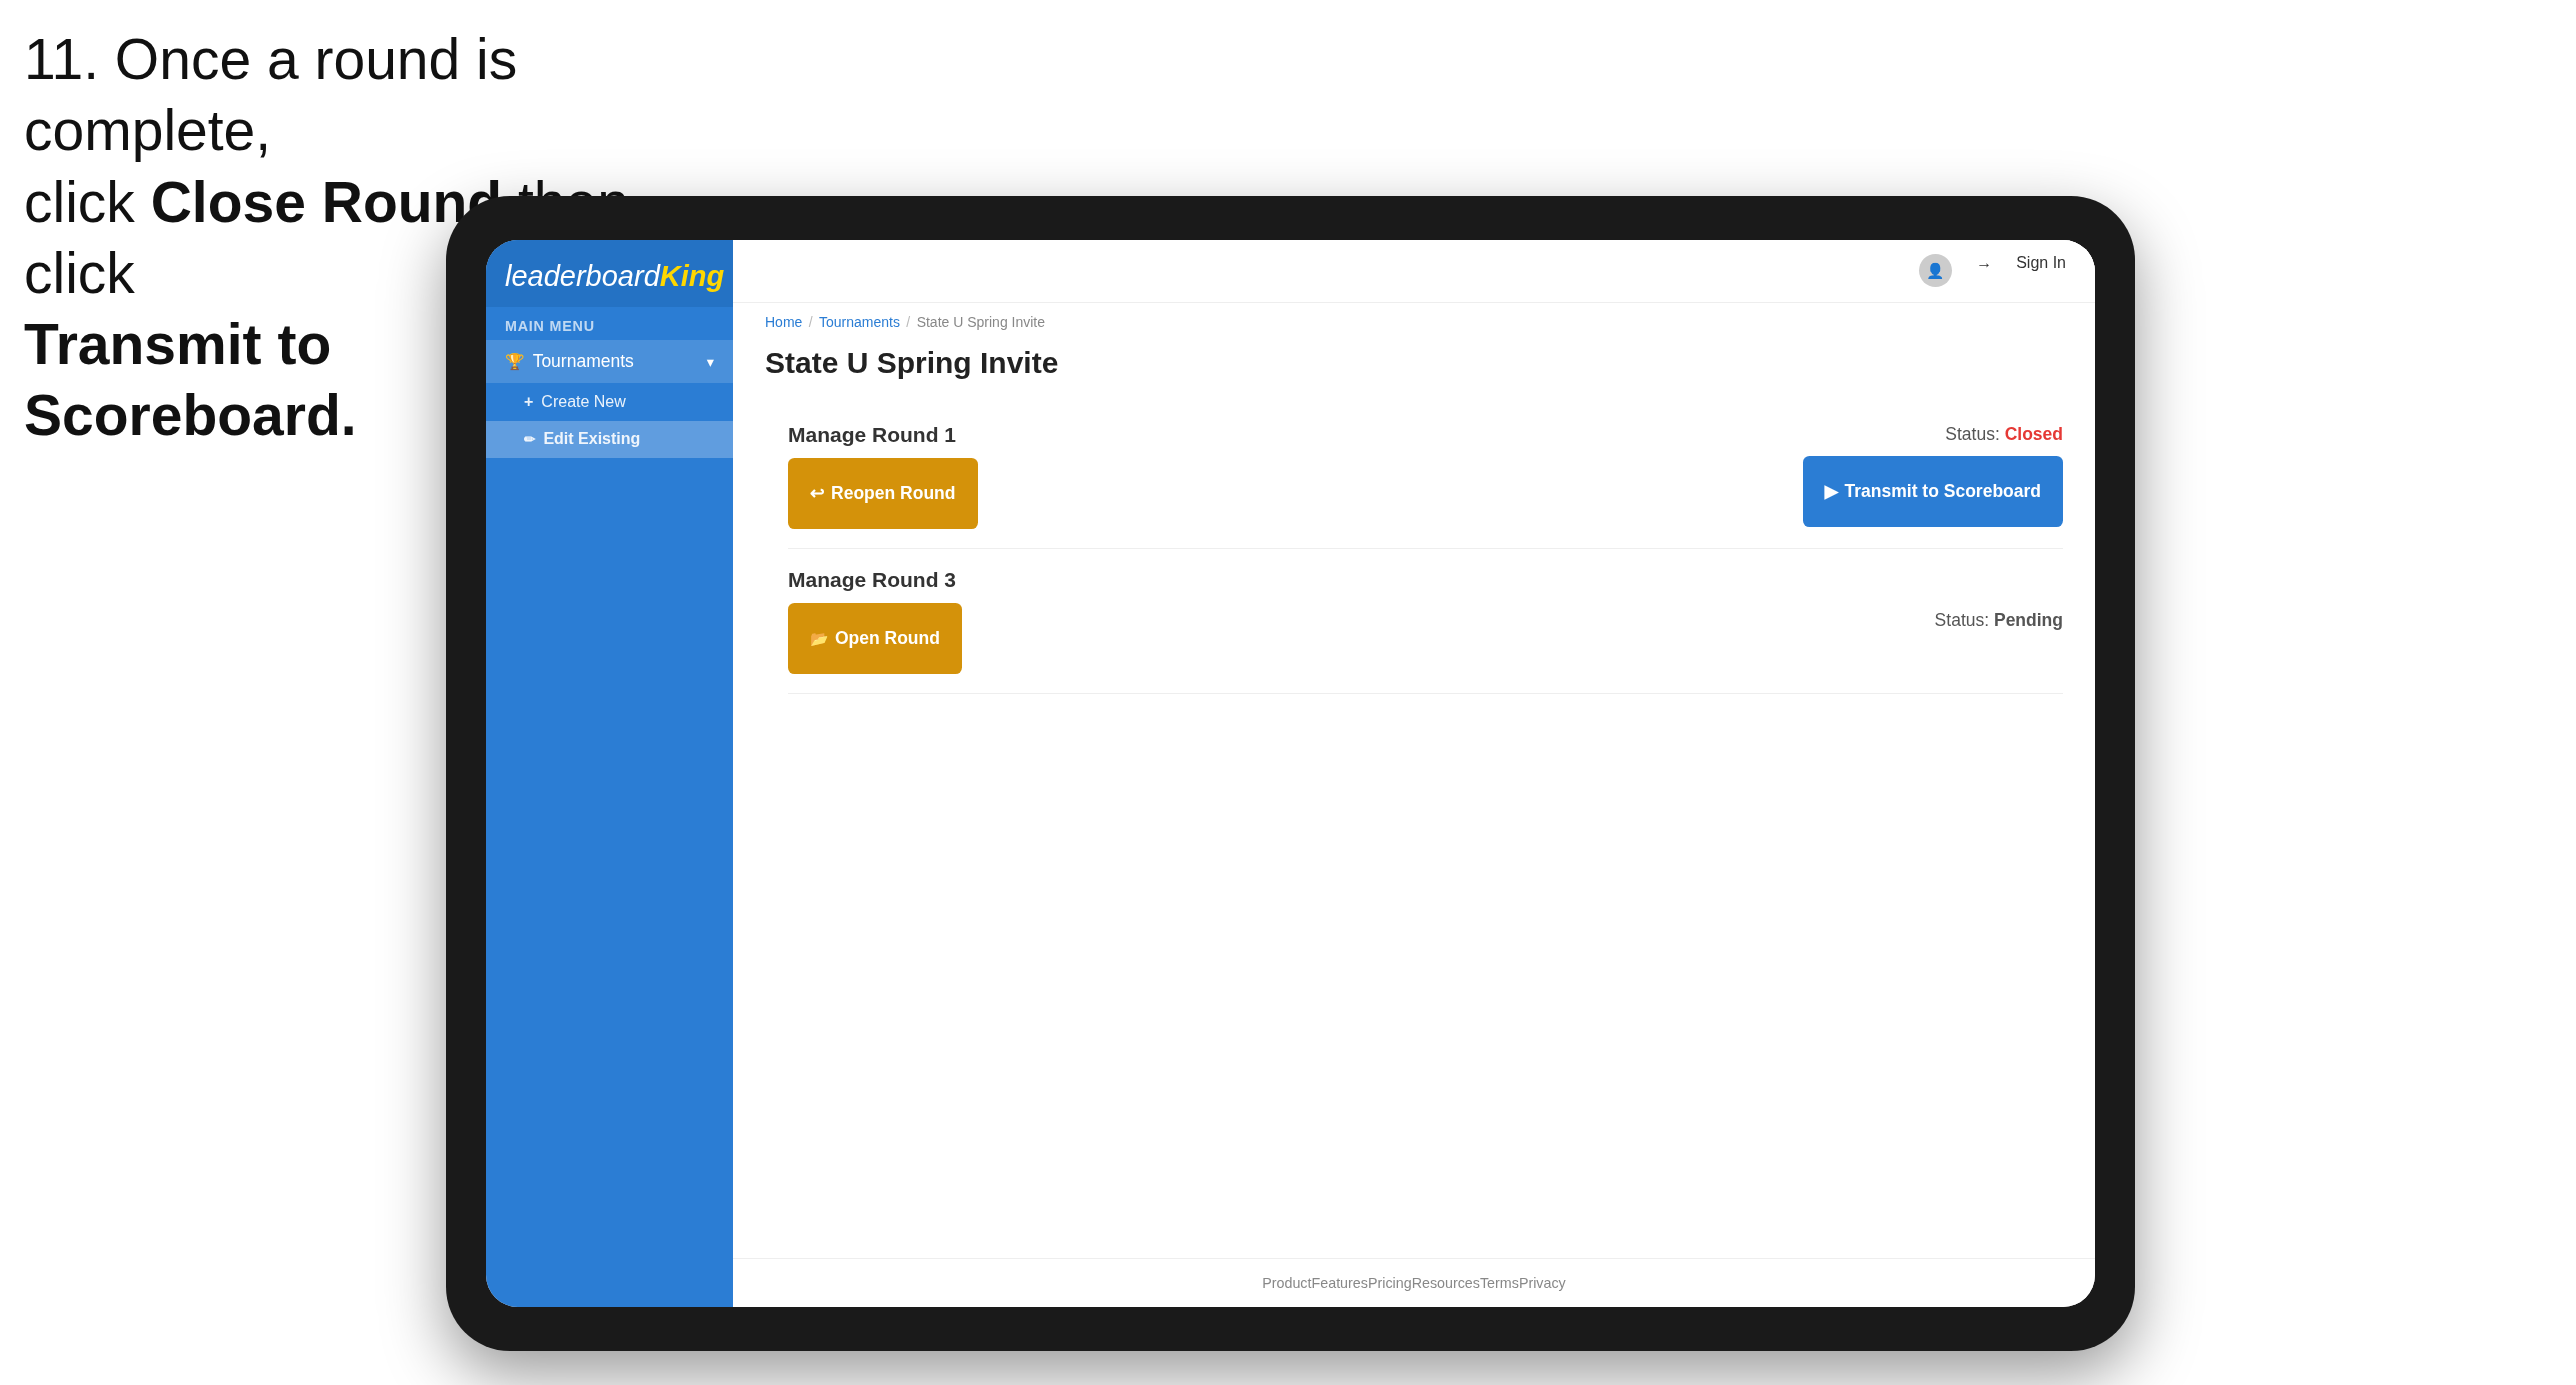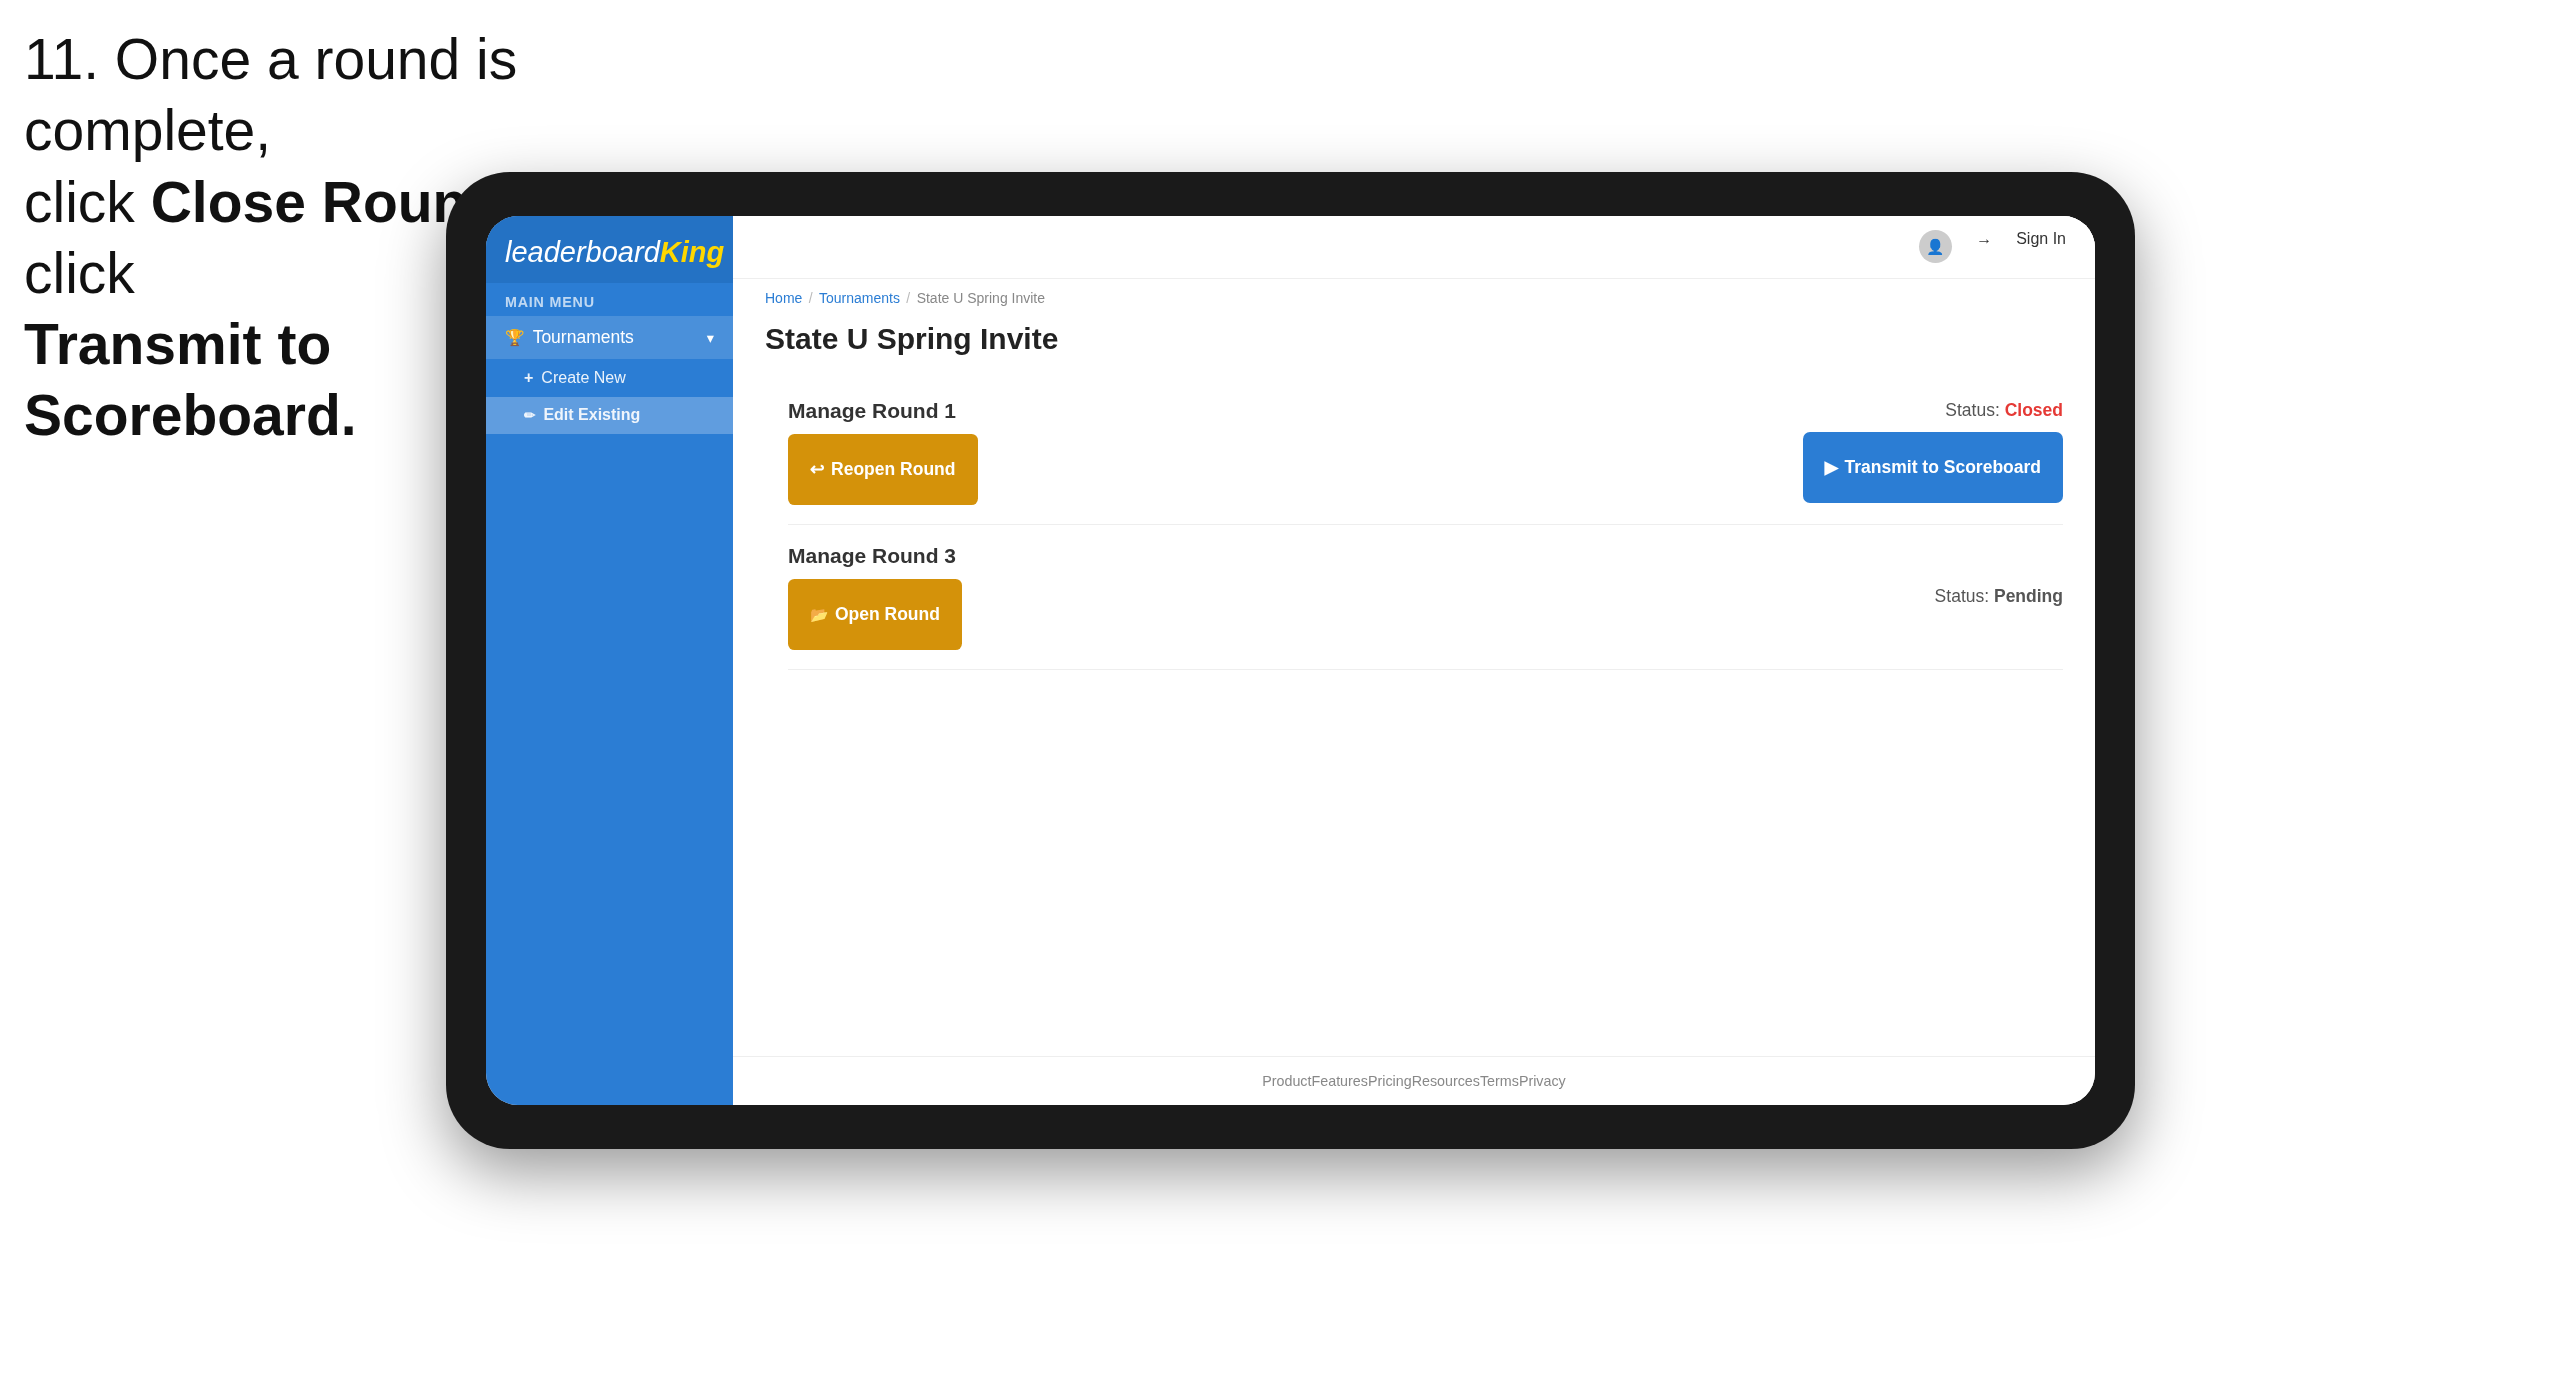--- a/index.html
+++ b/index.html
@@ -32,24 +32,24 @@
       top: 0;
       left: 0;
       width: 100%;
       height: 100%;
       pointer-events: none;
     }
 
     
     .tablet-device {
       position: absolute;
-      top: 172px;
+      top: 196px;
       left: 446px;
       width: 1689px;
-      height: 977px;
+      height: 1155px;
       background: #1a1a1a;
       border-radius: 64px;
       box-shadow: 0 24px 64px rgba(0,0,0,0.4);
       padding: 44px 40px;
     }
 
     .tablet-screen {
       width: 100%;
       height: 100%;
       background: #f0f0f0;
@@ -260,21 +260,20 @@
     }
 
     .btn-gold {
       background: #d4920a;
       color: #fff;
     }
 
     .btn-blue {
       background: #2b7dd4;
       color: #fff;
-      border-radius: 7px;
     }
 
     .btn-manage {
       background: #fff;
       color: #333;
       border: 0.8px solid #ccc;
       font-weight: 400;
     }
 
     

